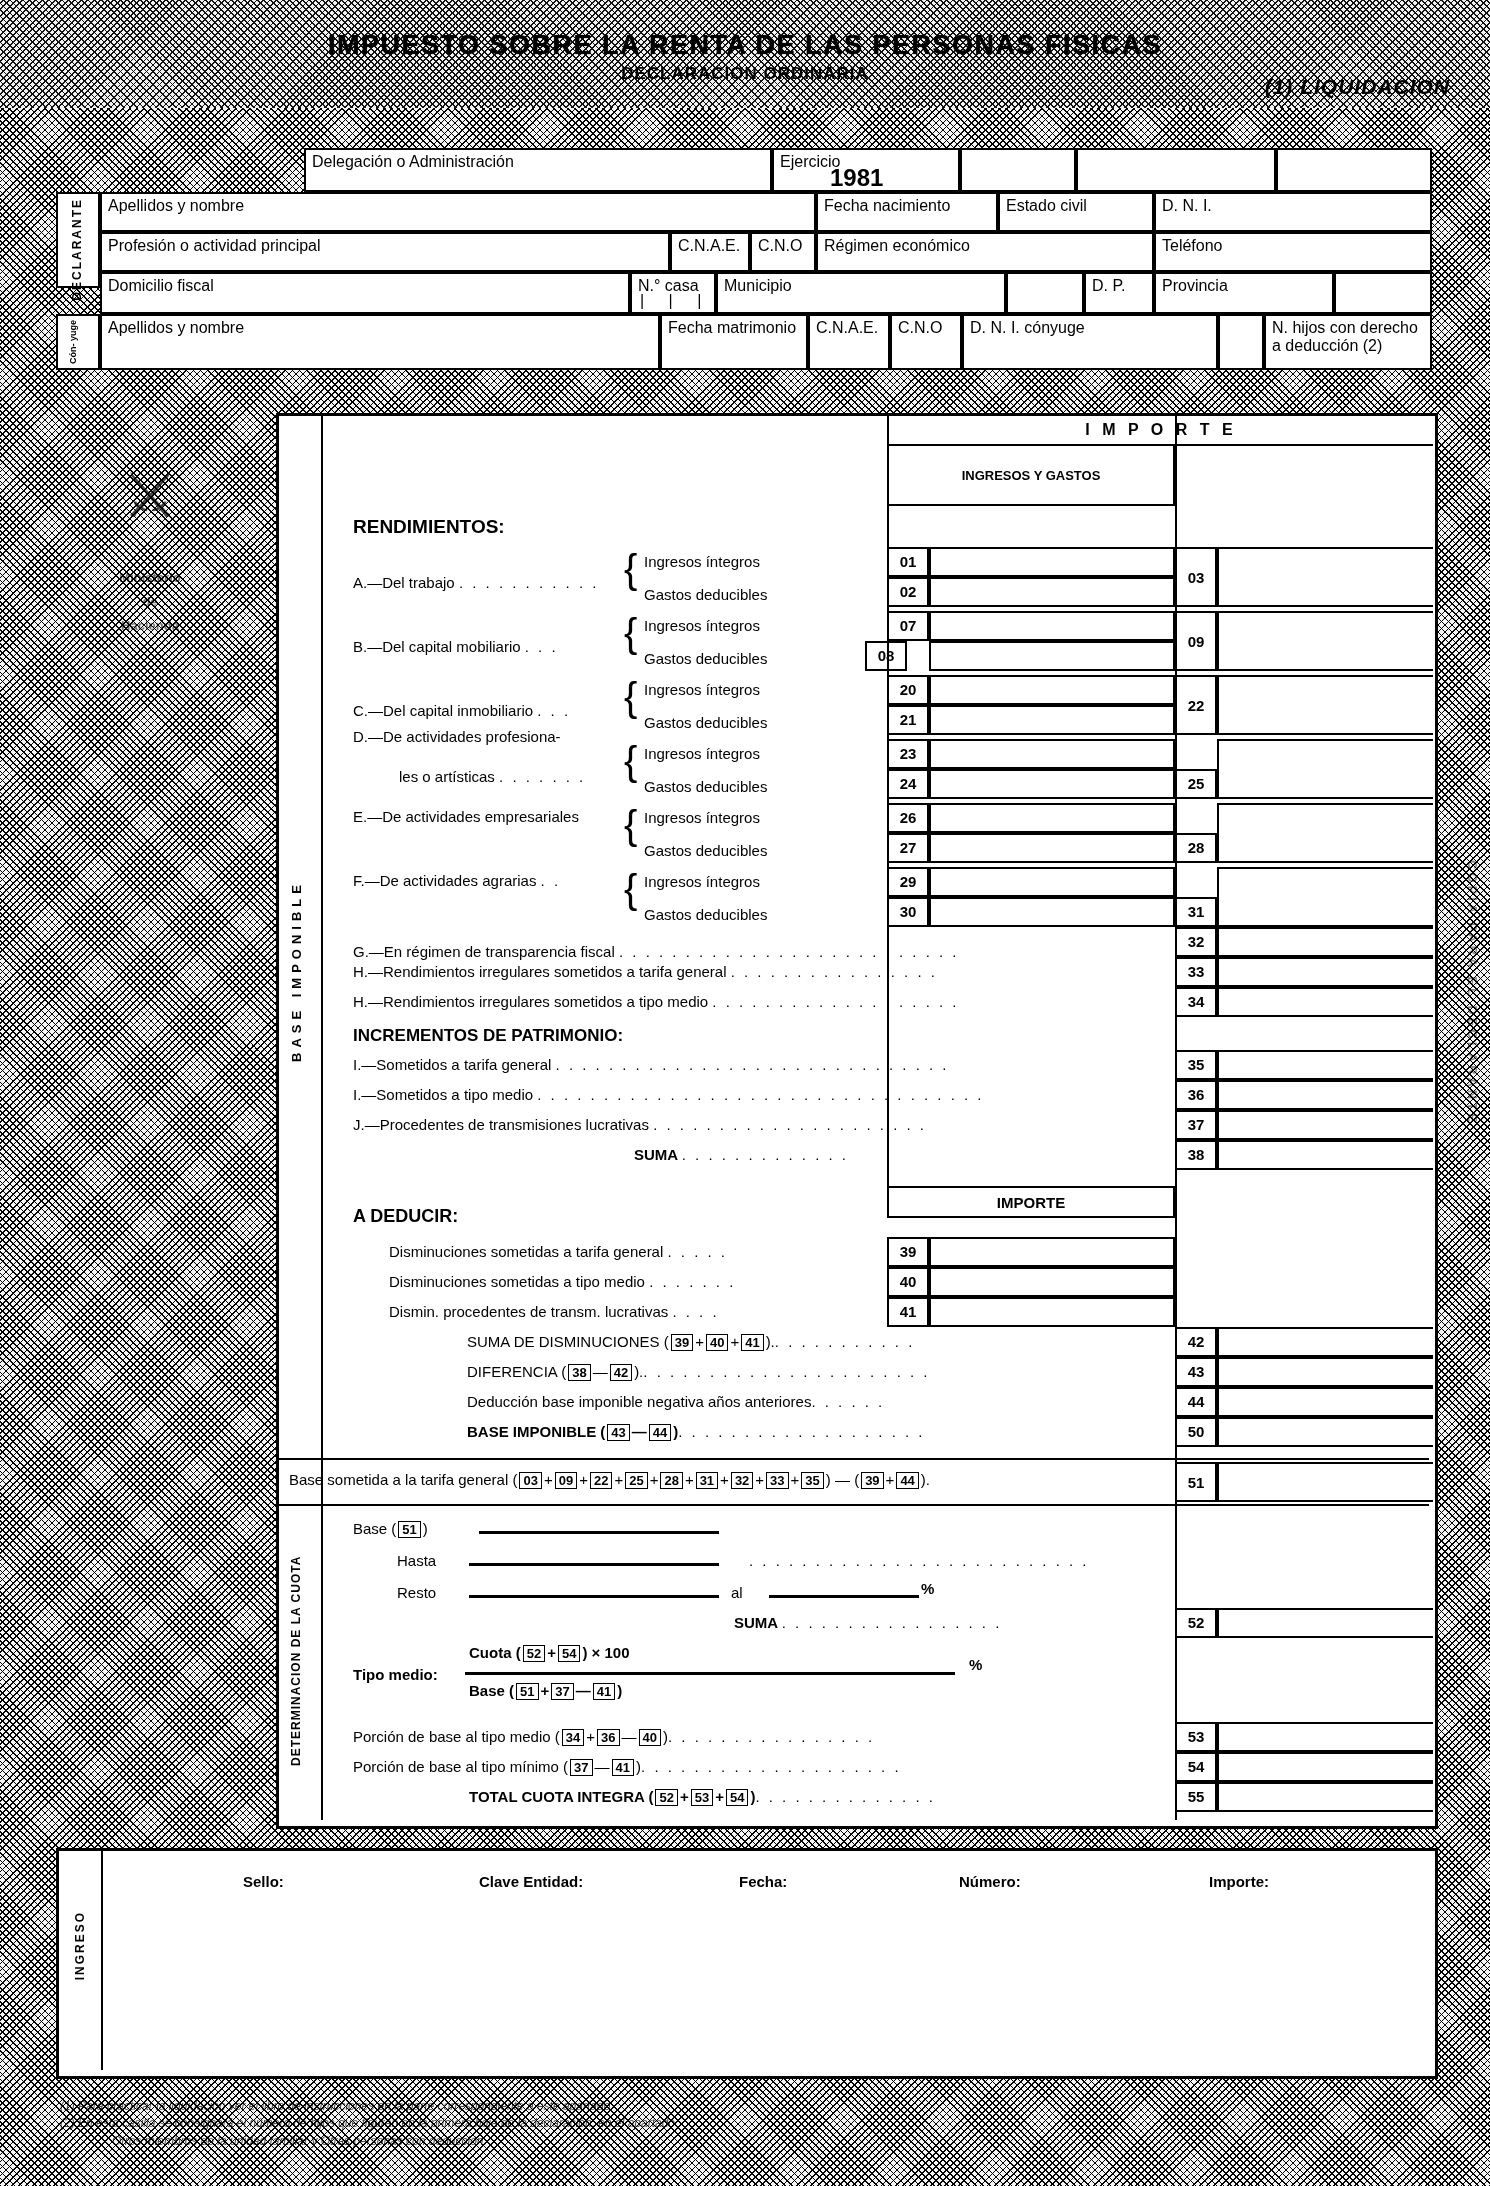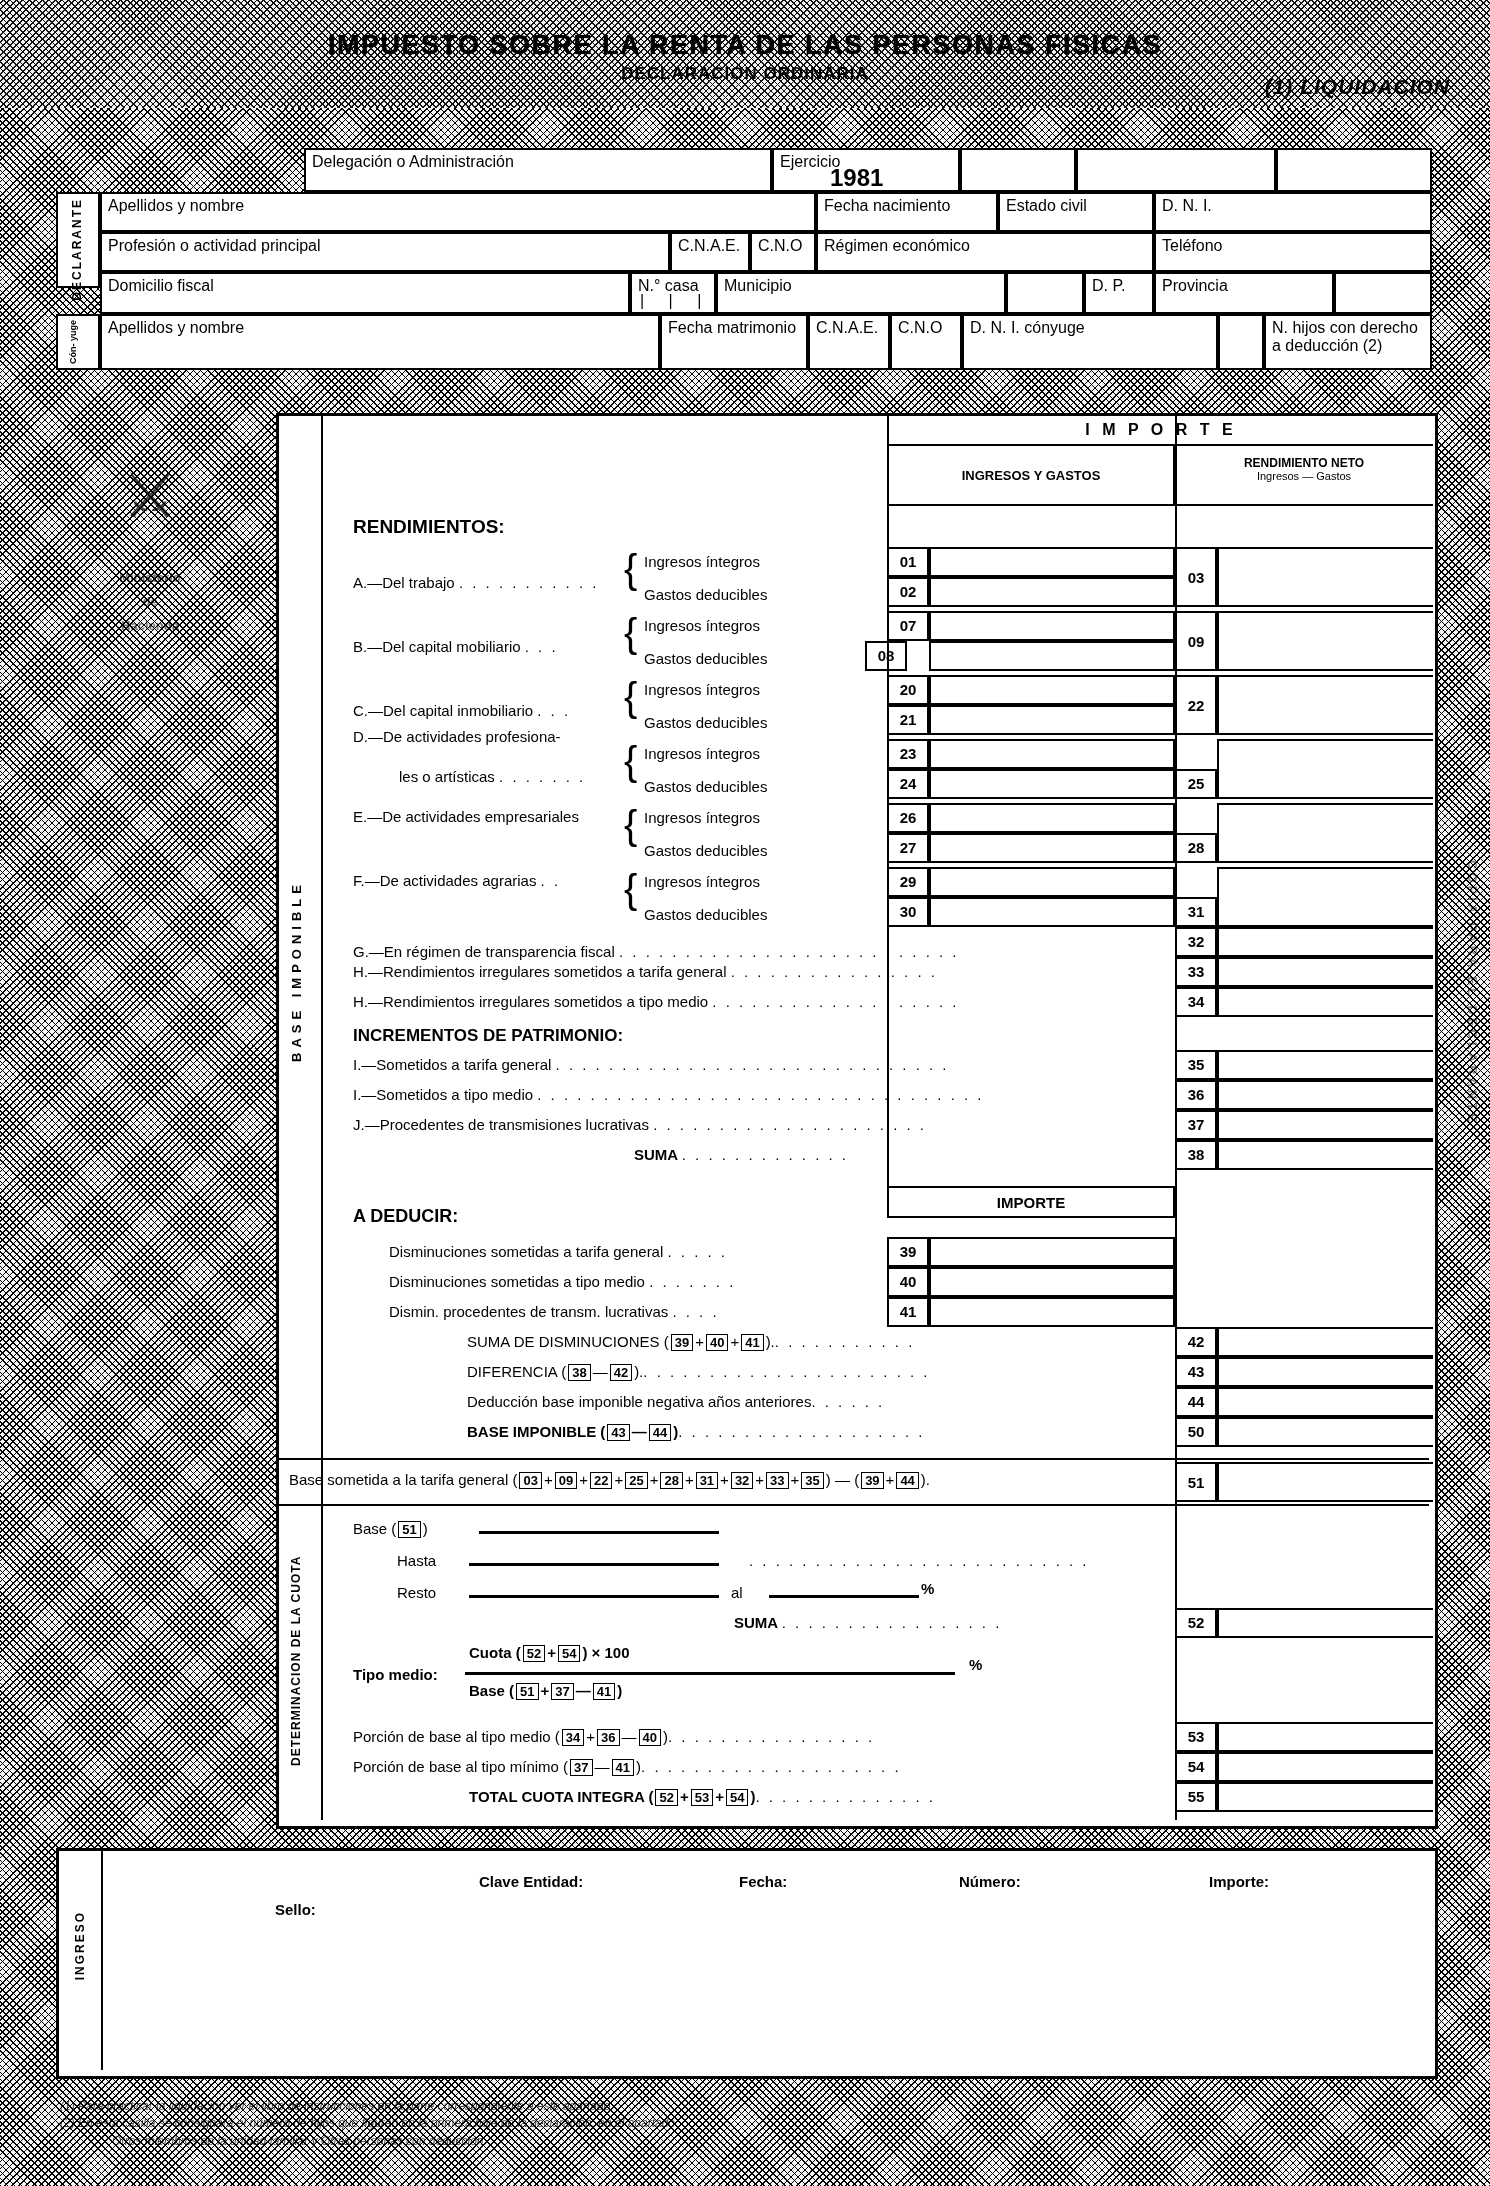--- a/index.html
+++ b/index.html
@@ -176,24 +176,20 @@
 
 <div id="main">
 
   <div class="vlabel" style="left:10px;top:340px;height:430px;">BASE   IMPONIBLE</div>
   <div class="abs" style="left:42px;top:0;width:2px;height:1404px;background:#000;"></div>
 
   <div class="abs" style="left:608px;top:0;width:546px;height:30px;border-bottom:2px solid #000;border-left:2px solid #000;
        font-size:16px;font-weight:bold;text-align:center;letter-spacing:4px;line-height:28px;">I M P O R T E</div>
   <div class="abs" style="left:608px;top:30px;width:288px;height:60px;border-right:2px solid #000;border-left:2px solid #000;border-bottom:2px solid #000;
        font-size:13px;font-weight:bold;text-align:center;line-height:60px;">INGRESOS Y GASTOS</div>
-  <div class="abs" style="left:896px;top:30px;width:258px;height:60px;border-bottom:2px solid #000;text-align:center;padding-top:10px;">
-    <div style="font-size:12px;font-weight:bold;">RENDIMIENTO NETO</div>
-    <div style="font-size:11px;">Ingresos — Gastos</div>
-  </div>
 
   <div class="row b" style="left:74px;top:100px;font-size:19px;">RENDIMIENTOS:</div>
 
   <div class="row" style="left:74px;top:158px;">
     <span>A.—Del trabajo</span>
     <span class="dots">. . . . . . . . . . .</span>
   </div>
   <div class="brace" style="left:345px;top:133px;">{</div>
   <div class="row" style="left:365px;top:137px;">Ingresos íntegros</div>
   <div class="row" style="left:365px;top:170px;">Gastos deducibles</div>
@@ -433,21 +429,21 @@
   <div class="fld" style="left:938px;top:1366px;width:216px;height:30px;border-right:none;"></div>
 
   <div class="abs" style="left:896px;top:0;width:2px;height:1404px;background:#000;"></div>
   <div class="abs" style="left:608px;top:0;width:2px;height:770px;background:#000;"></div>
 </div>
 
 <div id="ingreso">
   <div class="abs" style="left:0;top:0;width:44px;height:219px;border-right:2px solid #000;">
     <span class="vert" style="left:14px;top:60px;font-size:12px;letter-spacing:2px;">INGRESO</span>
   </div>
-  <div class="abs b" style="left:216px;top:22px;font-size:15px;margin-top:28px;">Sello:</div>
+  <div class="abs b" style="left:184px;top:22px;font-size:15px;">Sello:</div>
   <div class="abs b" style="left:420px;top:22px;font-size:15px;">Clave Entidad:</div>
   <div class="abs b" style="left:680px;top:22px;font-size:15px;">Fecha:</div>
   <div class="abs b" style="left:900px;top:22px;font-size:15px;">Número:</div>
   <div class="abs b" style="left:1150px;top:22px;font-size:15px;">Importe:</div>
 </div>
 
 <div id="notes">
   <div>(1)   Para  practicar  la  liquidación  ver  el  libro  de  instrucciones  en  la  parte  correspondiente  a  este  apartado.</div>
   <div>(2)   En  esta  casilla  se  consignará  el  número  de  hijos  que  figuran  en  la  primera  hoja  de  la  declaración,  en  el  apartado</div>
   <div style="margin-left:52px;">Otros  miembros  de  la  unidad  familiar   y   Otras  personas  con  deducción.</div>

